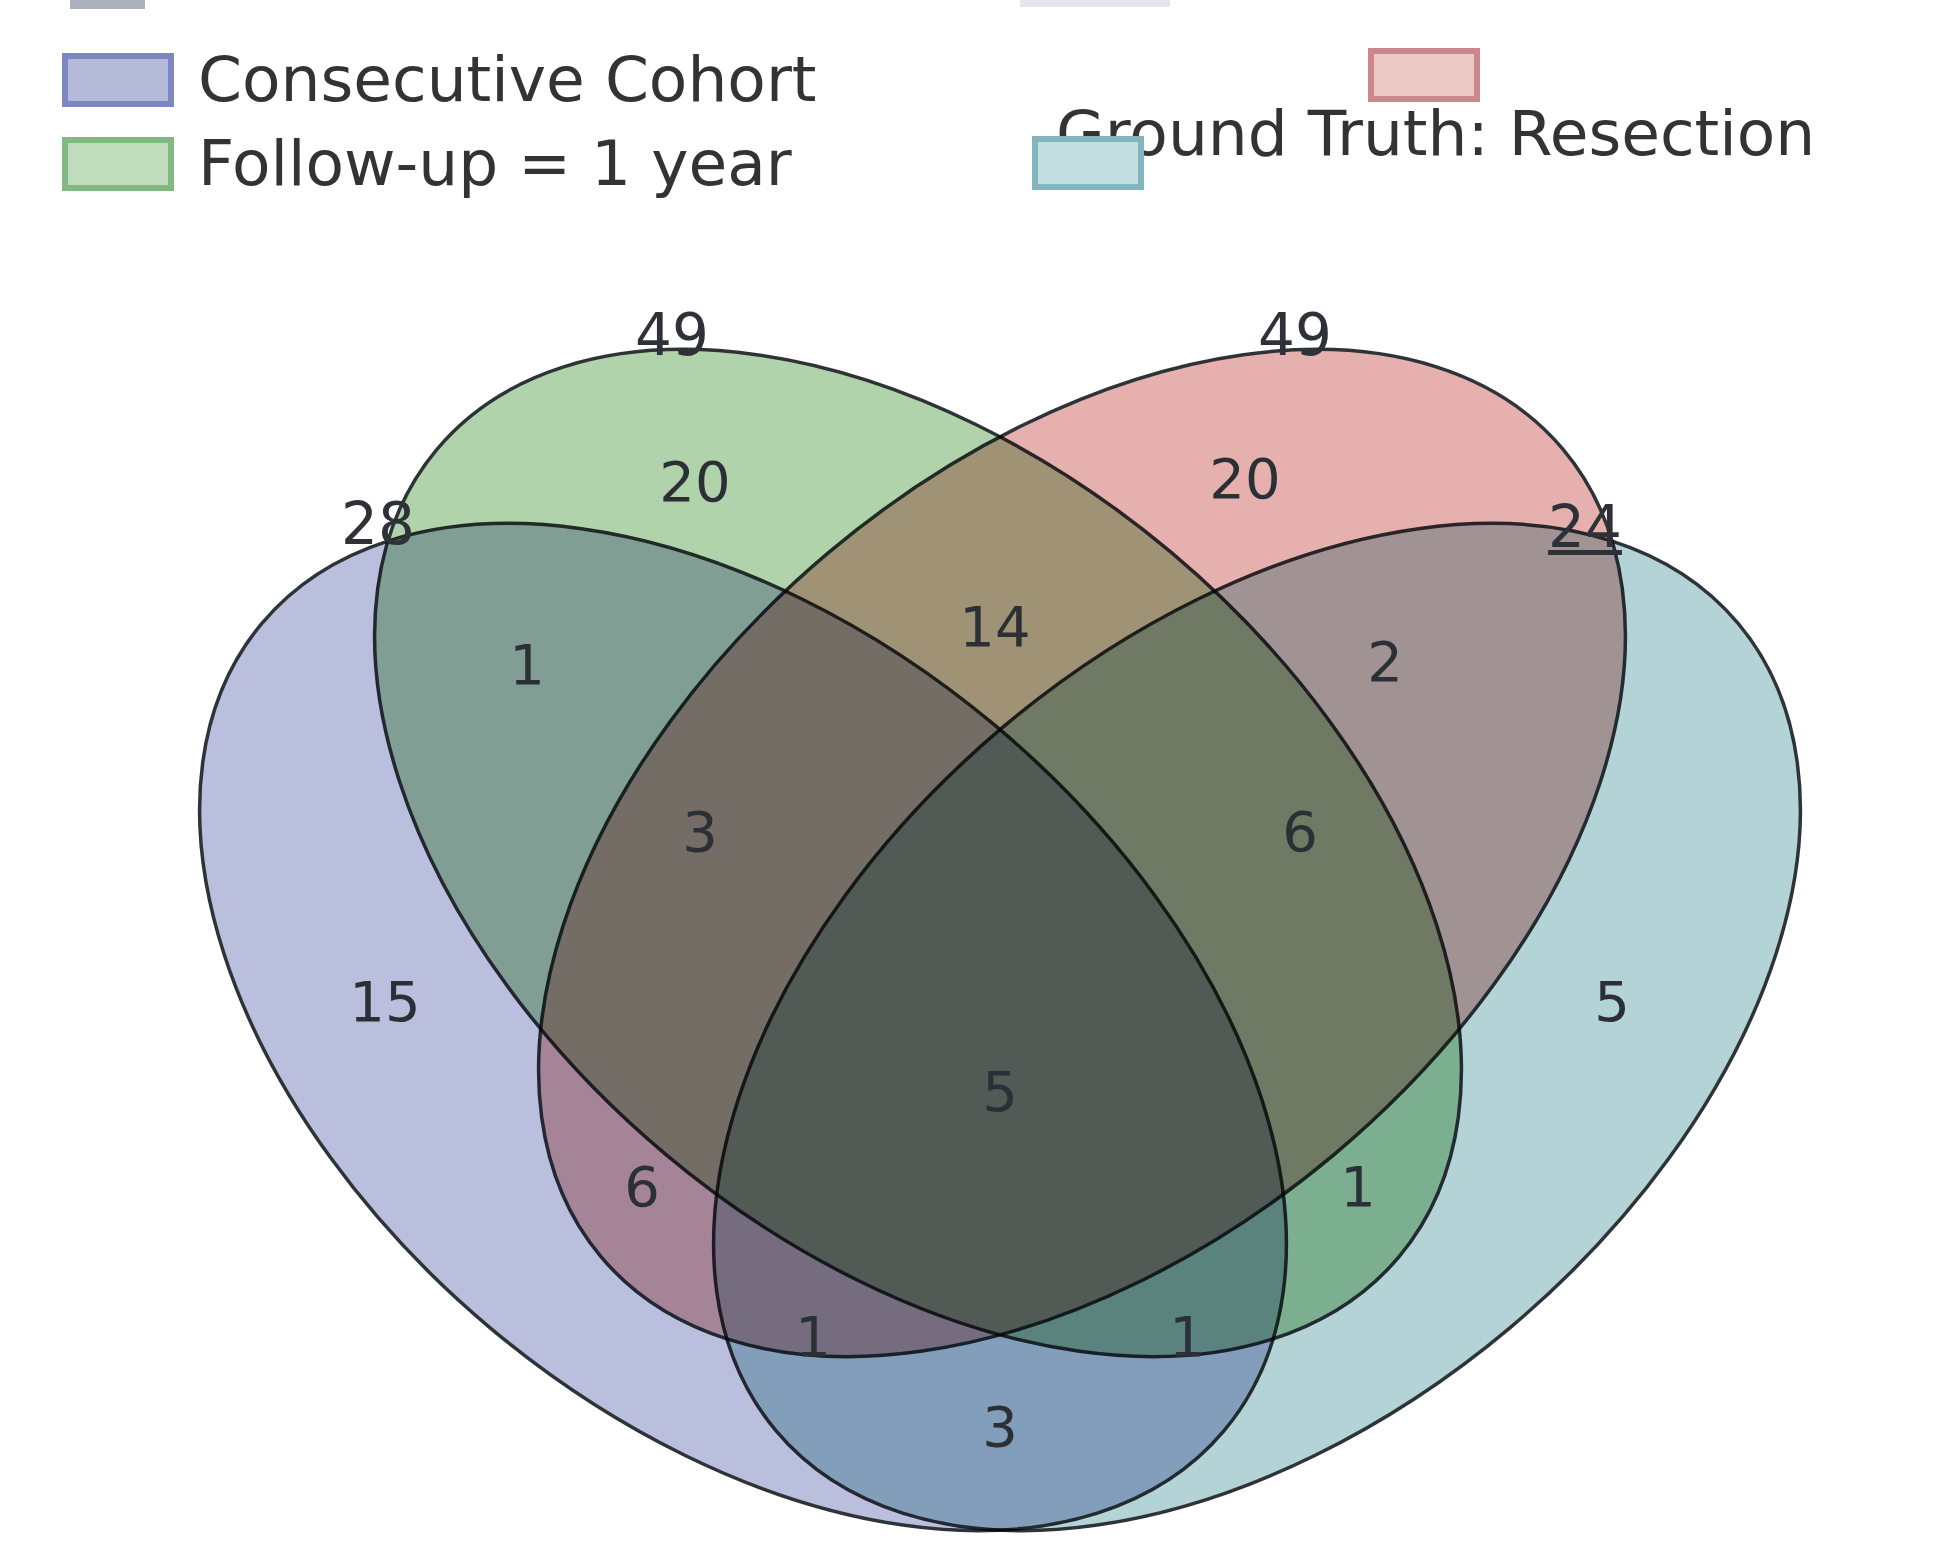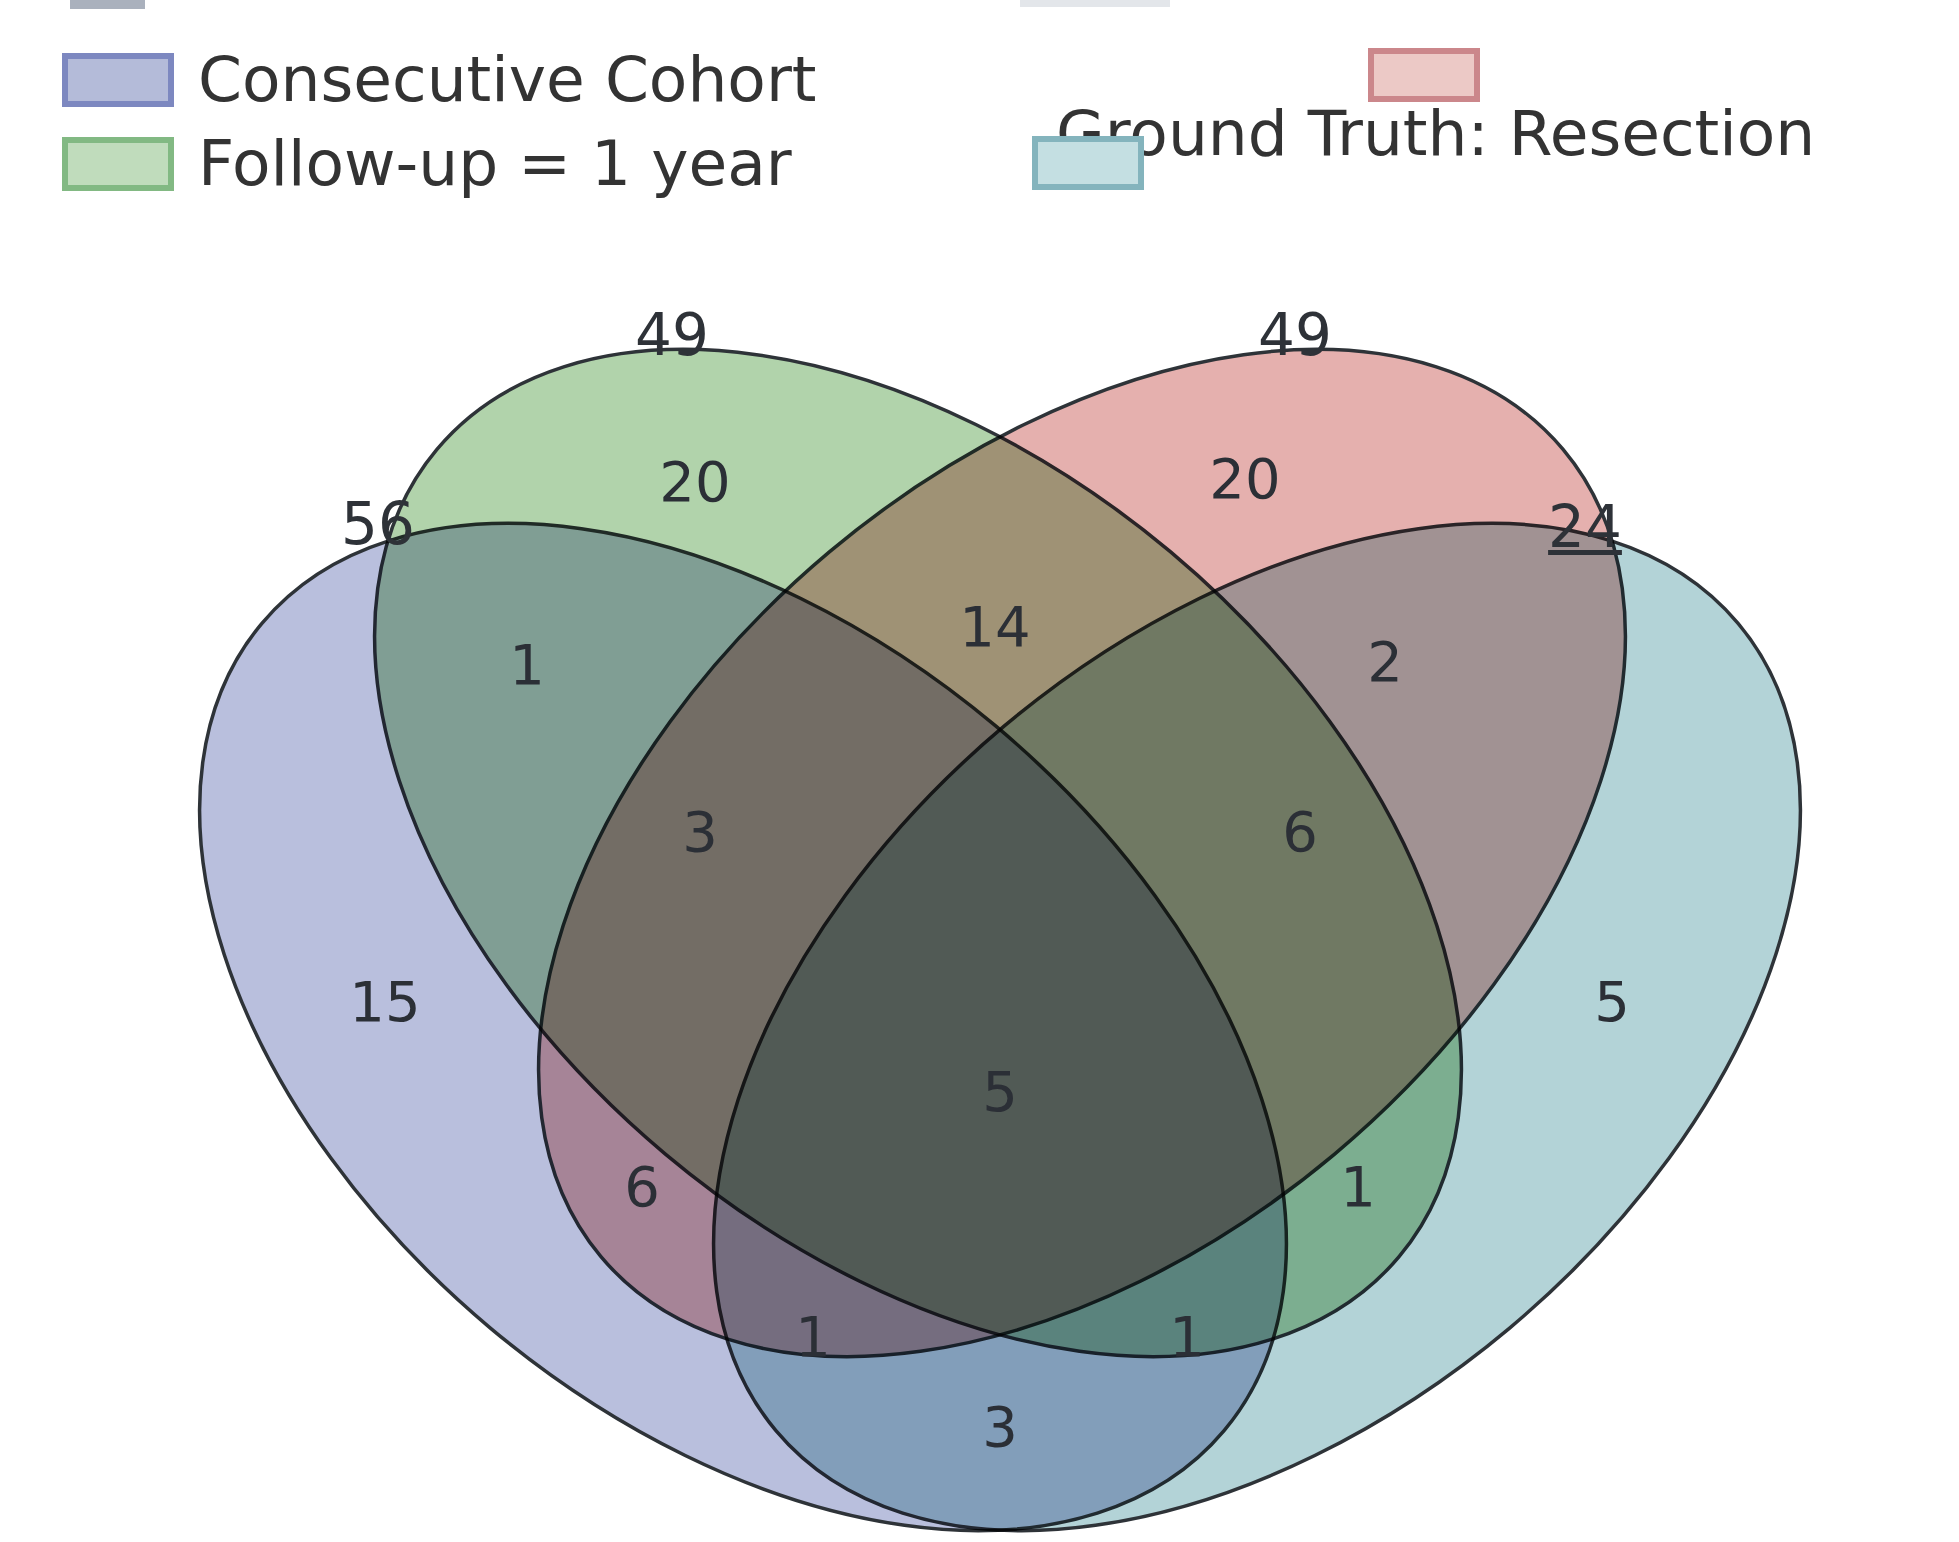--- a/index.html
+++ b/index.html
@@ -43,21 +43,21 @@
 
 <svg class="venn-svg" width="1959" height="1542" viewBox="0 0 1959 1542" aria-hidden="true">
   <g stroke-width="3.5" fill-opacity="1">
     <ellipse stroke="#2e3338" cx="743" cy="1027" rx="628" ry="393" transform="rotate(40 743 1027)" fill="#b9bfdd"></ellipse>
     <ellipse stroke="#2e3338" cx="918" cy="853" rx="628" ry="393" transform="rotate(40 918 853)" fill="#b1d3ab"></ellipse>
     <ellipse stroke="#2e3338" cx="1082" cy="853" rx="628" ry="393" transform="rotate(-40 1082 853)" fill="#e5b0ae"></ellipse>
     <ellipse stroke="#2e3338" cx="1257" cy="1027" rx="628" ry="393" transform="rotate(-40 1257 1027)" fill="#b3d3d7"></ellipse>
   </g>
 </svg>
 
-<div class="num total" style="left:378px;top:497px;">56</div>
+<div class="num total" style="left:378px;top:497px;">28</div>
 <div class="num total" style="left:672px;top:308px;">49</div>
 <div class="num total" style="left:1295px;top:308px;">49</div>
 <div class="num total" style="left:1585px;top:500px;text-decoration:underline;">24</div>
 
 <div class="num" style="left:385px;top:975px;">15</div>
 <div class="num" style="left:695px;top:455px;">20</div>
 <div class="num" style="left:1245px;top:452px;">20</div>
 <div class="num" style="left:1612px;top:975px;">5</div>
 <div class="num" style="left:527px;top:638px;">1</div>
 <div class="num" style="left:995px;top:600px;">14</div>

